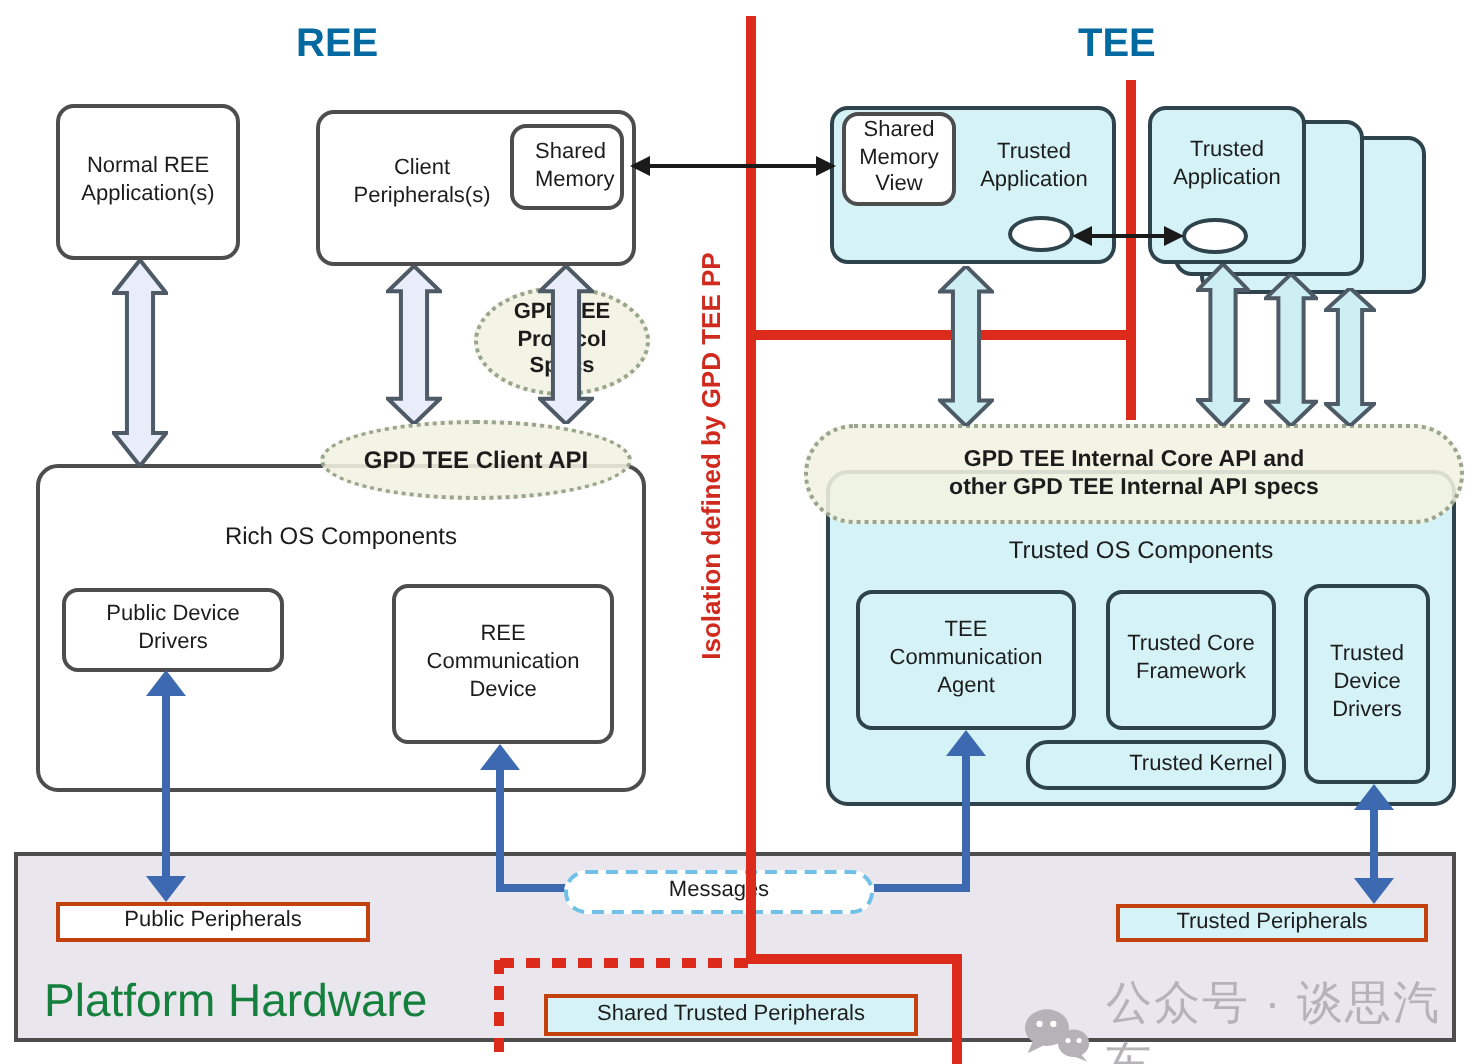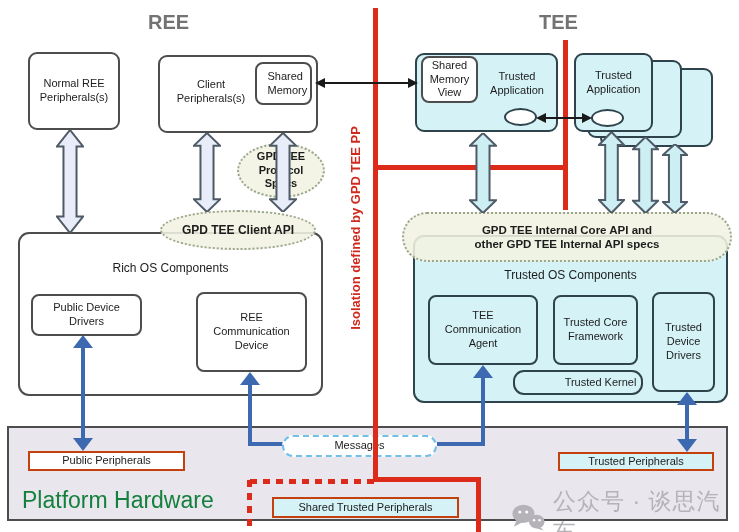--- a/index.html
+++ b/index.html
@@ -2,21 +2,21 @@
 <html><head>
 <meta charset="utf-8">
 <style>
   html,body{margin:0;padding:0;background:#fff;}
   #stage{
     position:relative;width:739px;height:532px;background:#ffffff;
     font-family:"Liberation Sans",sans-serif;color:#1c1c1c;overflow:hidden;
   }
   .abs{position:absolute;}
   .lbl{font-size:11px;line-height:1.25;text-align:center;color:#1c1c1c;}
-  .title{font-size:20px;font-weight:bold;color:#737373;}
+  .title{font-size:20px;font-weight:bold;color:#0369a1;}
   
   .wbox{background:#fff;border:2px solid #4d4d4d;border-radius:9px;box-sizing:border-box;
         display:flex;align-items:center;justify-content:center;}
   
   .cbox{background:#d5f3f7;border:2px solid #2e434c;border-radius:9px;box-sizing:border-box;
         display:flex;align-items:center;justify-content:center;}
   
   .pbox{border:2px solid #c2410c;box-sizing:border-box;display:flex;align-items:center;justify-content:center;}
   
   .ellipse{background:rgba(241,243,225,0.88);border:2px dotted #9aa58d;box-sizing:border-box;
@@ -54,21 +54,21 @@
   </div>
   <div class="abs pbox" style="left:272px;top:497px;width:187px;height:21px;background:#d5f3f7;z-index:2;">
     <span class="lbl">Shared Trusted Peripherals</span>
   </div>
 
   <div class="abs" style="left:282px;top:435px;width:155px;height:22px;background:#fff;border:2px dashed #70c0e8;border-radius:12px;box-sizing:border-box;display:flex;align-items:center;justify-content:center;z-index:5;">
     <span class="lbl">Messages</span>
   </div>
 
   <div class="abs wbox" style="left:28px;top:52px;width:92px;height:78px;z-index:3;">
-    <span class="lbl" style="width:80px;">Normal REE Peripherals(s)</span>
+    <span class="lbl" style="width:80px;">Normal REE Application(s)</span>
   </div>
 
   <div class="abs wbox" style="left:158px;top:55px;width:160px;height:78px;z-index:3;"></div>
   <div class="abs lbl" style="left:165px;top:78px;width:92px;z-index:4;">Client Peripherals(s)</div>
   <div class="abs wbox" style="left:255px;top:62px;width:57px;height:43px;border-radius:8px;z-index:4;">
     <span class="lbl" style="width:32px;">Shared Memory</span>
   </div>
 
   <svg class="abs blockarrow arrow-light" style="left:56px;top:130px;z-index:6;" width="28" height="103" viewBox="0 0 30 100" preserveAspectRatio="none">
     <polygon points="15,0 29,16 22,16 22,84 29,84 15,100 1,84 8,84 8,16 1,16"></polygon>

